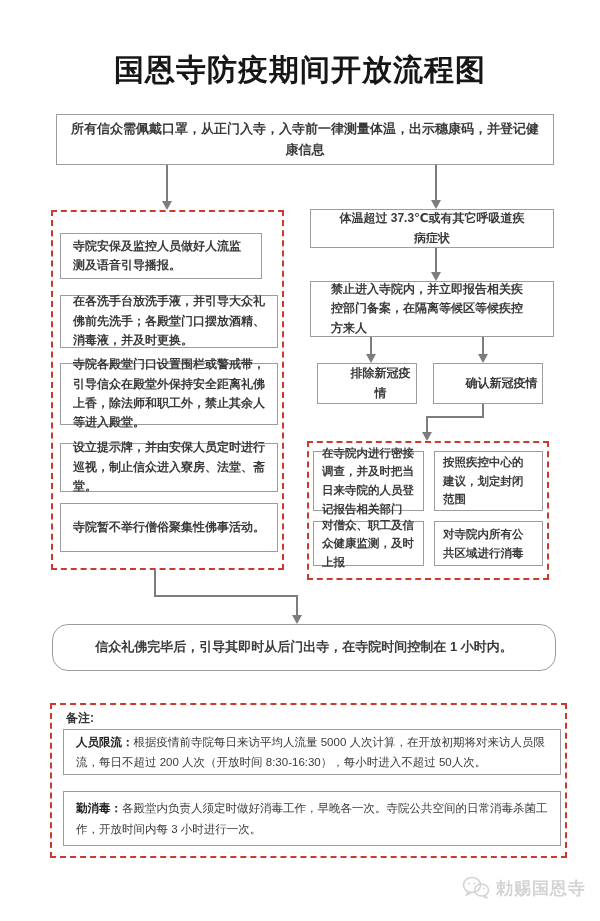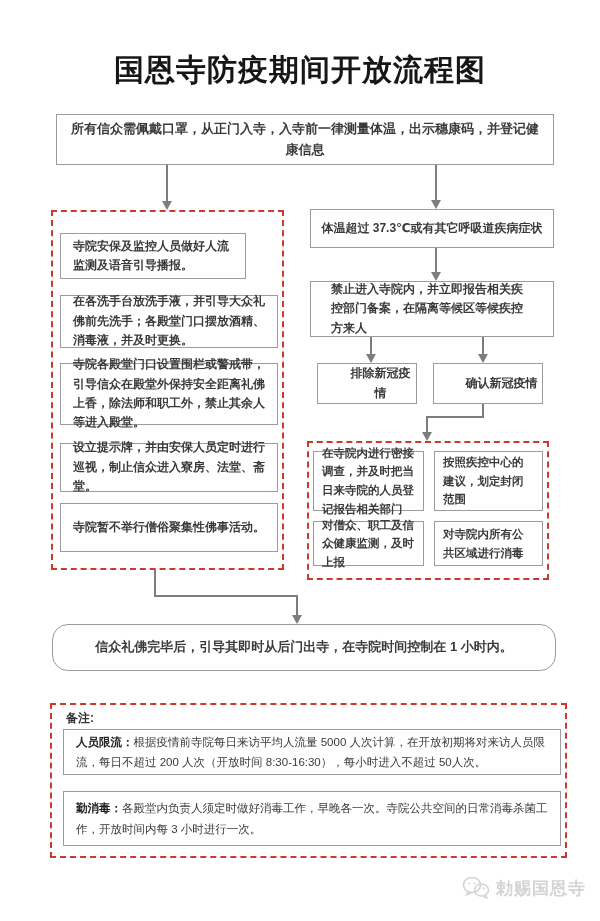--- a/index.html
+++ b/index.html
@@ -39,41 +39,41 @@
   </div>
 
   <div class="vline" style="left:166px;top:165px;height:36px;"></div>
   <div class="head-down" style="left:162px;top:201px;"></div>
 
   <div class="vline" style="left:435px;top:165px;height:35px;"></div>
   <div class="head-down" style="left:431px;top:200px;"></div>
 
   <div class="dashedbox" style="left:51px;top:210px;width:233px;height:360px;"></div>
 
-  <div class="box ltext fs12" style="left:60px;top:233px;width:186px;height:46px;padding:8px 12px;">
+  <div class="box ltext fs12" style="left:60px;top:233px;width:202px;height:46px;padding:8px 12px;">
     <span>寺院安保及监控人员做好人流监测及语音引导播报。</span>
   </div>
 
   <div class="box ltext fs12" style="left:60px;top:295px;width:218px;height:53px;padding:16px 12px;">
     <span>在各洗手台放洗手液，并引导大众礼佛前先洗手；各殿堂门口摆放酒精、消毒液，并及时更换。</span>
   </div>
 
   <div class="box ltext fs12" style="left:60px;top:363px;width:218px;height:62px;padding:0 12px;">
     <span>寺院各殿堂门口设置围栏或警戒带，引导信众在殿堂外保持安全距离礼佛上香，除法师和职工外，禁止其余人等进入殿堂。</span>
   </div>
 
   <div class="box ltext fs12" style="left:60px;top:443px;width:218px;height:49px;padding:0 12px;">
     <span>设立提示牌，并由安保人员定时进行巡视，制止信众进入寮房、法堂、斋堂。</span>
   </div>
 
   <div class="box ltext fs12" style="left:60px;top:503px;width:218px;height:49px;padding:0 12px;">
     <span>寺院暂不举行僧俗聚集性佛事活动。</span>
   </div>
 
-  <div class="box ctext fs12" style="left:310px;top:209px;width:244px;height:39px;padding:0 6px;">
+  <div class="box ctext fs12" style="left:310px;top:209px;width:244px;height:39px;padding:0 24px;">
     <span>体温超过 37.3℃或有其它呼吸道疾病症状</span>
   </div>
 
   <div class="vline" style="left:435px;top:248px;height:24px;"></div>
   <div class="head-down" style="left:431px;top:272px;"></div>
 
   <div class="box ltext fs12" style="left:310px;top:281px;width:244px;height:56px;padding:8px 20px;">
     <span>禁止进入寺院内，并立即报告相关疾控部门备案，在隔离等候区等候疾控方来人</span>
   </div>
 

